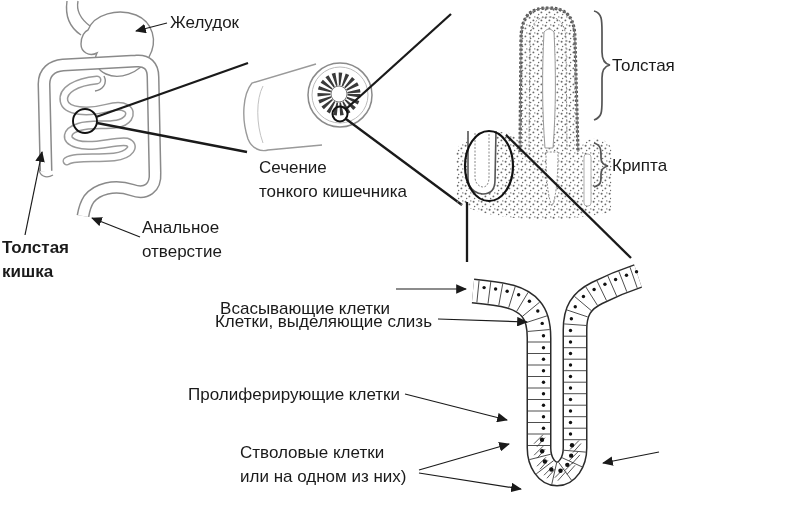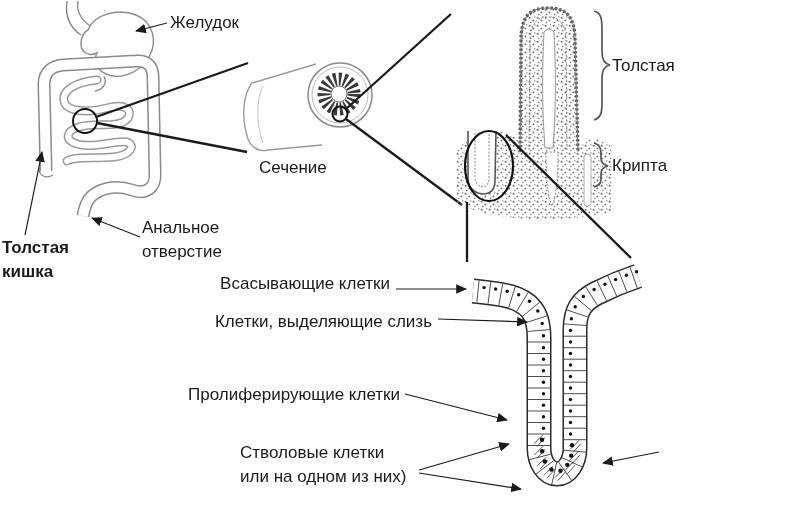--- a/index.html
+++ b/index.html
@@ -213,26 +213,27 @@
   <span>кишка</span>
 </div>
 
 <div class="lbl" style="left:142px;top:216px;">
   <span>Анальное</span>
   <span>отверстие</span>
 </div>
 
 <div class="lbl" style="left:251px;top:156px;margin-left:8px;">
   <span>Сечение</span>
+  <span>тонкого кишечника</span>
 </div>
 
 <div class="lbl" style="left:612px;top:54px;">Толстая</div>
 <div class="lbl" style="left:612px;top:154px;">Крипта</div>
 
-<div class="lbl r" style="right:400px;top:272px;">Всасывающие клетки</div>
+<div class="lbl r" style="right:400px;top:297px;">Всасывающие клетки</div>
 <div class="lbl r" style="right:390px;top:383px;">Пролиферирующие клетки</div>
 <div class="lbl r" style="right:358px;top:310px;">Клетки, выделяющие слизь</div>
 
 <div class="lbl" style="left:240px;top:441px;">
   <span>Стволовые клетки</span>
   <span>или на одном из них)</span>
 </div>
 
 
 </div>

